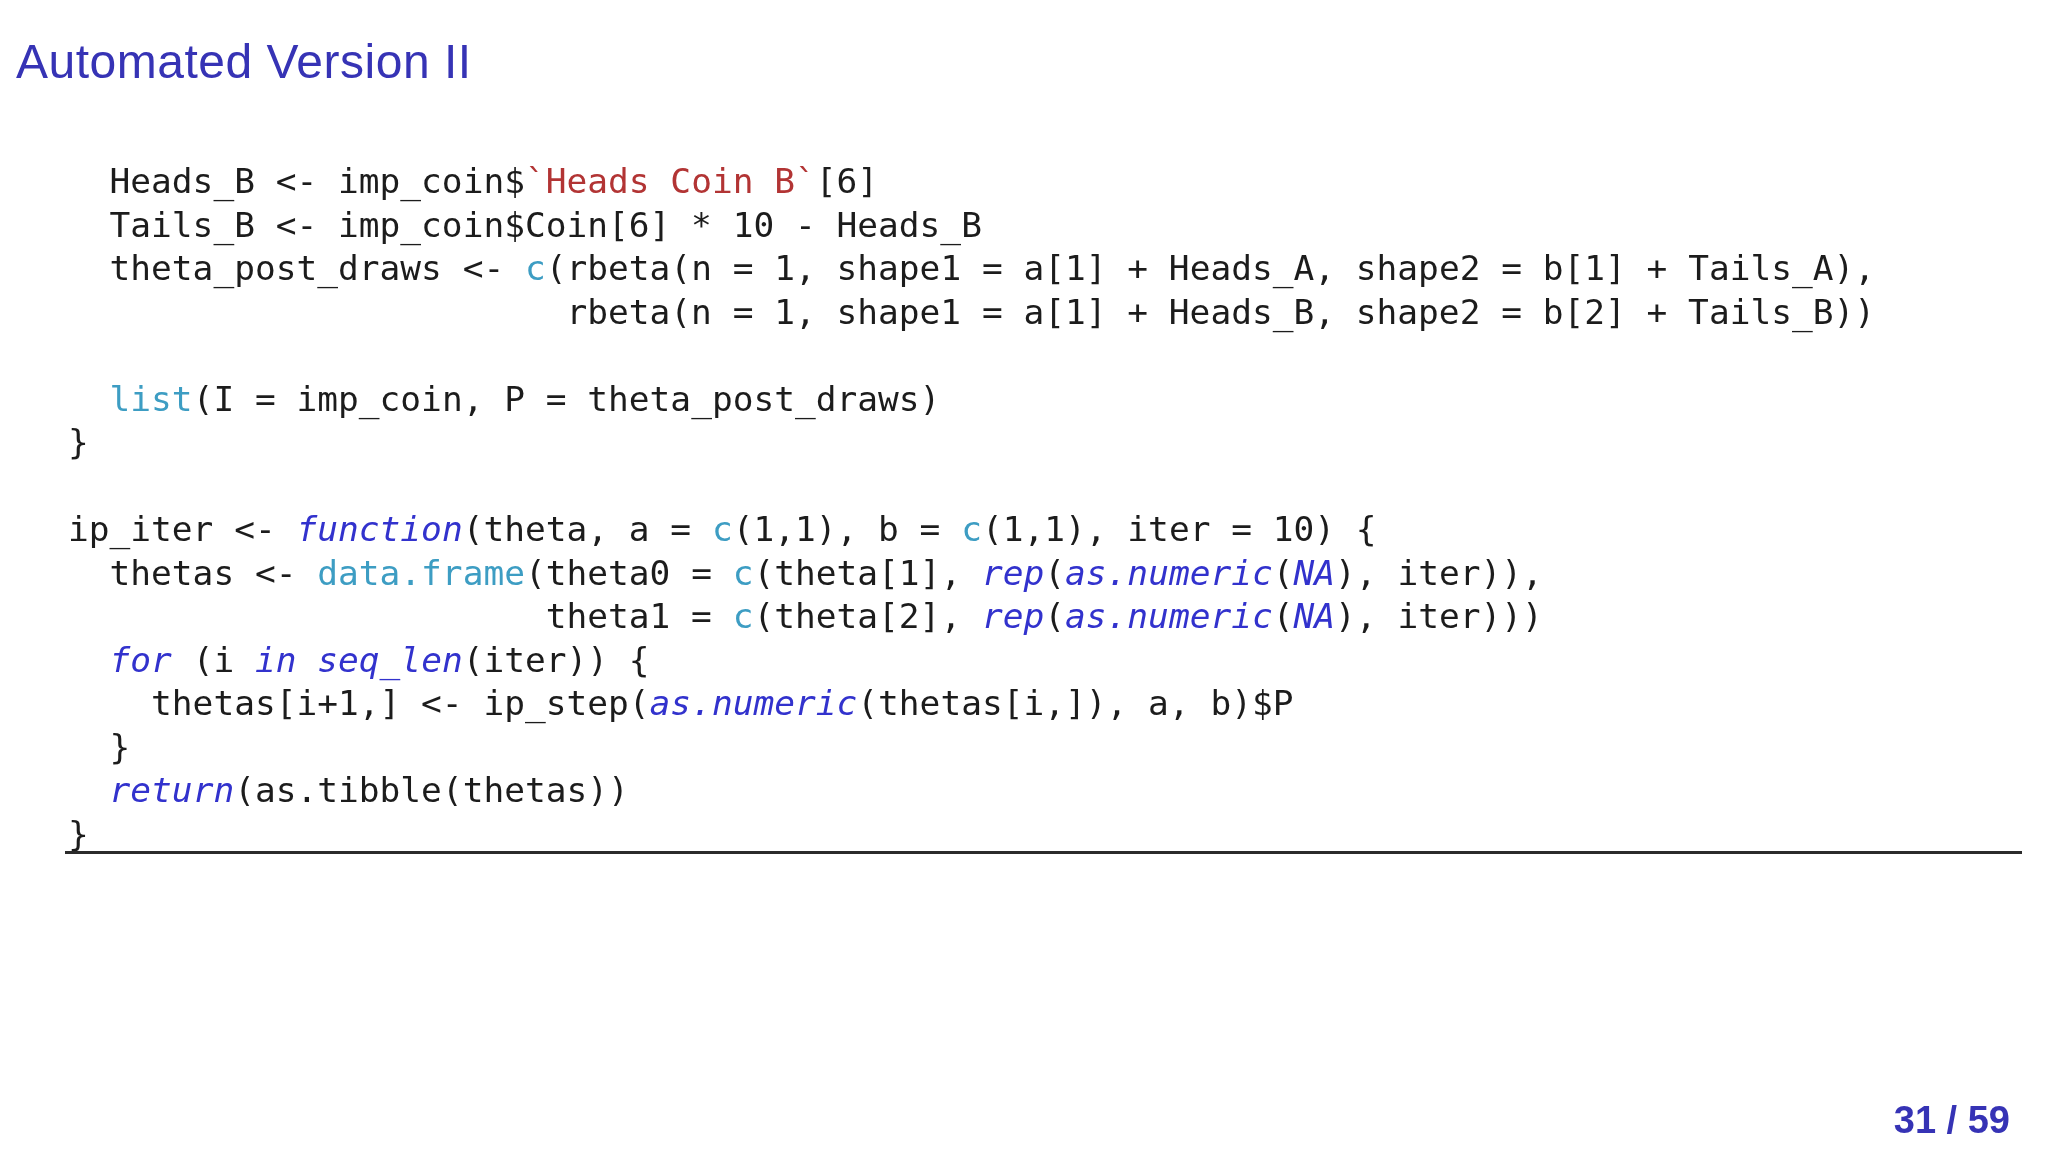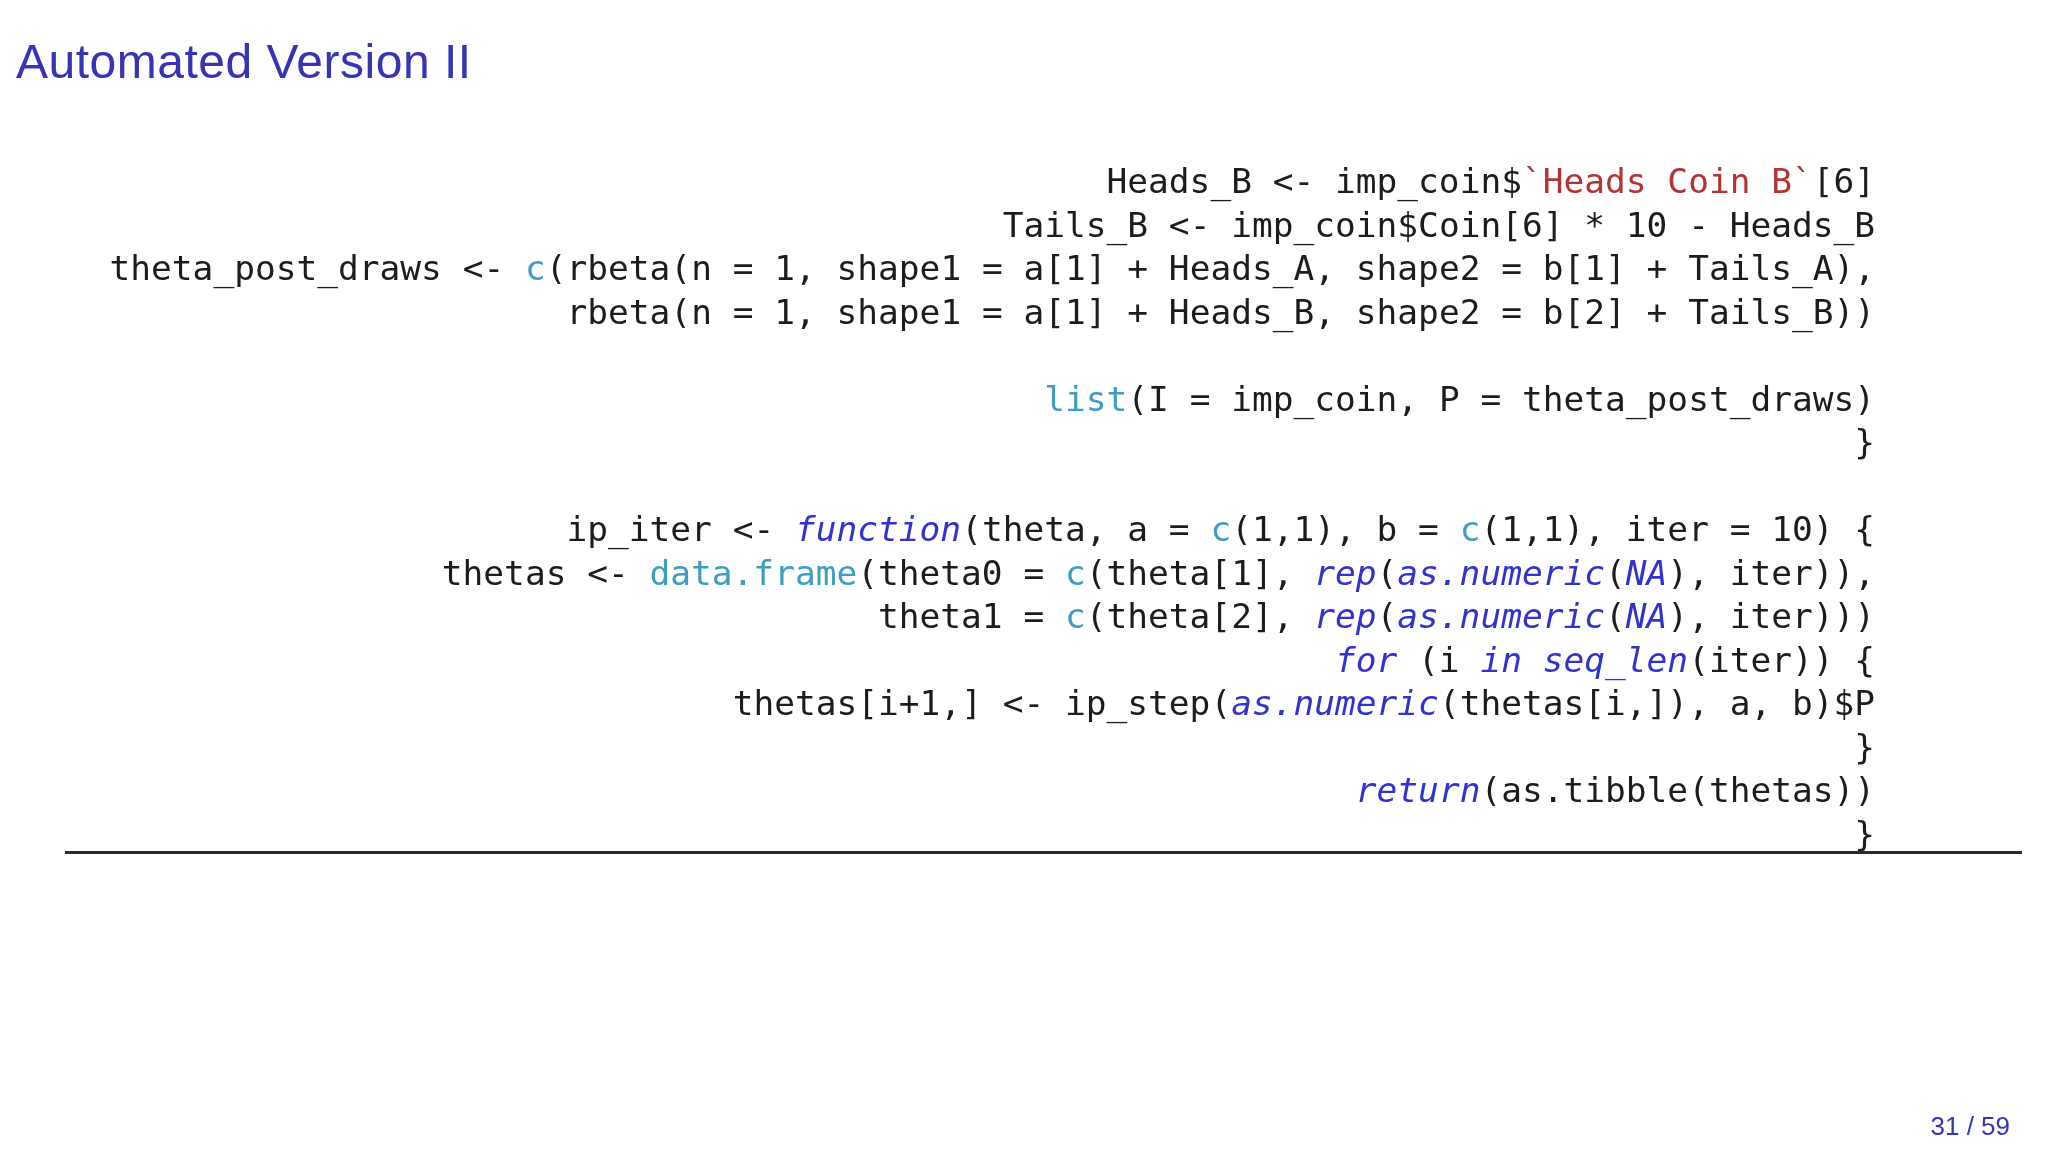--- a/index.html
+++ b/index.html
@@ -28,41 +28,40 @@
   }
   .code-block {
     position: absolute;
     left: 68px;
     top: 160px;
     font-family: "DejaVu Sans Mono", "Liberation Mono", monospace;
     font-size: 34.5px;
     line-height: 43.5px;
     color: var(--text, #1c1c1c);
     white-space: pre;
-    text-align: right;
   }
   .code-line { height: 43.5px; }
   .tok-plain { color: var(--text, #1c1c1c); }
   .tok-kw    { color: var(--keyword, #3232cd); font-style: italic; }
   .tok-fn    { color: var(--builtin, #3d9dc3); }
   .tok-str   { color: var(--string, #b23434); }
   .bottom-rule {
     position: absolute;
     left: 65px;
     top: 851px;
     width: 1957px;
     height: 0;
     border-top: 3px solid var(--rule, #2b2b2b);
   }
   .page-number {
     position: absolute;
     right: 38px;
     bottom: 10px;
-    font-size: 26px;
-    font-weight: 400;
+    font-size: 38px;
+    font-weight: 700;
     color: var(--title, #3633b5);
     margin-left: 28px;
   }
 </style>
 </head>
 <body>
 
 <div class="slide-title">Automated Version II</div>
 
 <div class="code-block"><div class="code-line"><span class="tok-plain">  Heads_B &lt;- imp_coin$</span><span class="tok-str">`Heads Coin B`</span><span class="tok-plain">[6]</span></div><div class="code-line"><span class="tok-plain">  Tails_B &lt;- imp_coin$Coin[6] * 10 - Heads_B</span></div><div class="code-line"><span class="tok-plain">  theta_post_draws &lt;- </span><span class="tok-fn">c</span><span class="tok-plain">(rbeta(n = 1, shape1 = a[1] + Heads_A, shape2 = b[1] + Tails_A),</span></div><div class="code-line"><span class="tok-plain">                        rbeta(n = 1, shape1 = a[1] + Heads_B, shape2 = b[2] + Tails_B))</span></div><div class="code-line">&nbsp;</div><div class="code-line"><span class="tok-plain">  </span><span class="tok-fn">list</span><span class="tok-plain">(I = imp_coin, P = theta_post_draws)</span></div><div class="code-line"><span class="tok-plain">}</span></div><div class="code-line">&nbsp;</div><div class="code-line"><span class="tok-plain">ip_iter &lt;- </span><span class="tok-kw">function</span><span class="tok-plain">(theta, a = </span><span class="tok-fn">c</span><span class="tok-plain">(1,1), b = </span><span class="tok-fn">c</span><span class="tok-plain">(1,1), iter = 10) {</span></div><div class="code-line"><span class="tok-plain">  thetas &lt;- </span><span class="tok-fn">data.frame</span><span class="tok-plain">(theta0 = </span><span class="tok-fn">c</span><span class="tok-plain">(theta[1], </span><span class="tok-kw">rep</span><span class="tok-plain">(</span><span class="tok-kw">as.numeric</span><span class="tok-plain">(</span><span class="tok-kw">NA</span><span class="tok-plain">), iter)),</span></div><div class="code-line"><span class="tok-plain">                       theta1 = </span><span class="tok-fn">c</span><span class="tok-plain">(theta[2], </span><span class="tok-kw">rep</span><span class="tok-plain">(</span><span class="tok-kw">as.numeric</span><span class="tok-plain">(</span><span class="tok-kw">NA</span><span class="tok-plain">), iter)))</span></div><div class="code-line"><span class="tok-plain">  </span><span class="tok-kw">for</span><span class="tok-plain"> (i </span><span class="tok-kw">in</span><span class="tok-plain"> </span><span class="tok-kw">seq_len</span><span class="tok-plain">(iter)) {</span></div><div class="code-line"><span class="tok-plain">    thetas[i+1,] &lt;- ip_step(</span><span class="tok-kw">as.numeric</span><span class="tok-plain">(thetas[i,]), a, b)$P</span></div><div class="code-line"><span class="tok-plain">  }</span></div><div class="code-line"><span class="tok-plain">  </span><span class="tok-kw">return</span><span class="tok-plain">(as.tibble(thetas))</span></div><div class="code-line"><span class="tok-plain">}</span></div></div>

